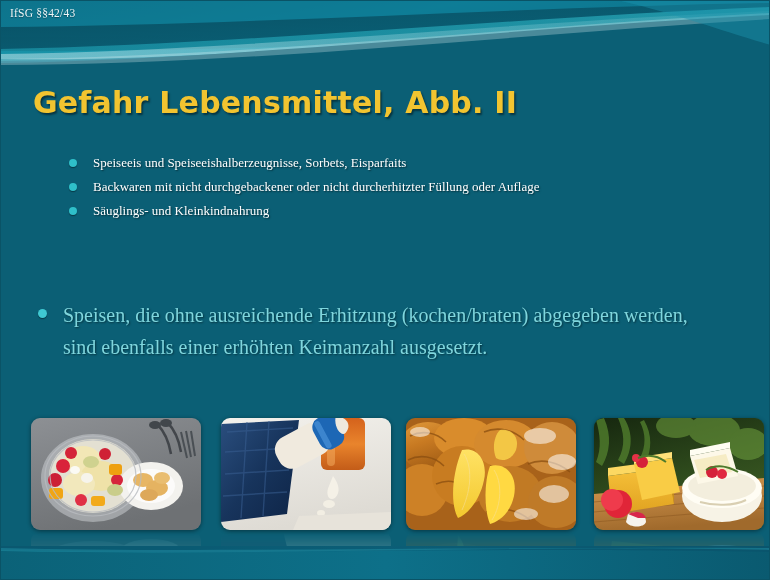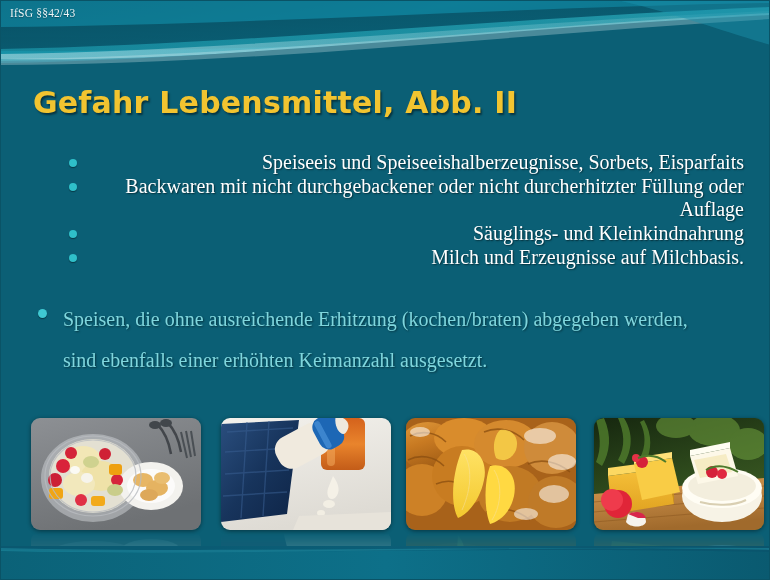--- a/index.html
+++ b/index.html
@@ -62,25 +62,24 @@
     top: 150px;
     width: 680px;
     margin: 0;
     padding: 0;
     list-style: none;
   }
   .bullets li {
     position: relative;
     padding-left: 29px;
     margin-bottom: 1px;
-    font-size: 20px;
+    font-size: 13px;
     line-height: 23px;
     color: #ffffff;
     text-shadow: 1px 1px 1.5px rgba(0,0,0,0.5);
-    text-align: right;
   }
   .bullets li .dot {
     position: absolute;
     left: 5px;
     top: 8px;
     width: 8px;
     height: 8px;
     border-radius: 50%;
     background: #2fbfc9;
     box-shadow: 0 1px 1px rgba(0,0,0,0.4);
@@ -101,21 +100,21 @@
     width: 9px;
     height: 9px;
     border-radius: 50%;
     background: #3fc8d2;
     box-shadow: 0 1px 1px rgba(0,0,0,0.4);
   }
   .para-block .ptxt {
     display: block;
     padding-left: 30px;
     font-size: 20px;
-    line-height: 41px;
+    line-height: 32px;
     color: #7fd6dd;
     text-shadow: 1px 1px 2px rgba(0,0,0,0.45);
   }
 
   
   .photo-strip {
     position: absolute;
     left: 0;
     top: 417px;
     width: 770px;
@@ -203,24 +202,20 @@
       <span class="txt">Speiseeis und Speiseeishalberzeugnisse, Sorbets, Eisparfaits</span>
     </li>
     <li>
       <span class="dot"></span>
       <span class="txt">Backwaren mit nicht durchgebackener oder nicht durcherhitzter Füllung oder Auflage</span>
     </li>
     <li>
       <span class="dot"></span>
       <span class="txt">Säuglings- und Kleinkindnahrung</span>
     </li>
-    <li>
-      <span class="dot"></span>
-      <span class="txt">Milch und Erzeugnisse auf Milchbasis.</span>
-    </li>
   </ul>
 
   <div class="para-block">
     <span class="dot"></span>
     <span class="ptxt">Speisen, die ohne ausreichende Erhitzung (kochen/braten) abgegeben werden, sind ebenfalls einer erhöhten Keimanzahl ausgesetzt.</span>
   </div>
 
   <div class="photo-strip">
 
     <div class="photo" style="left:30px;">

